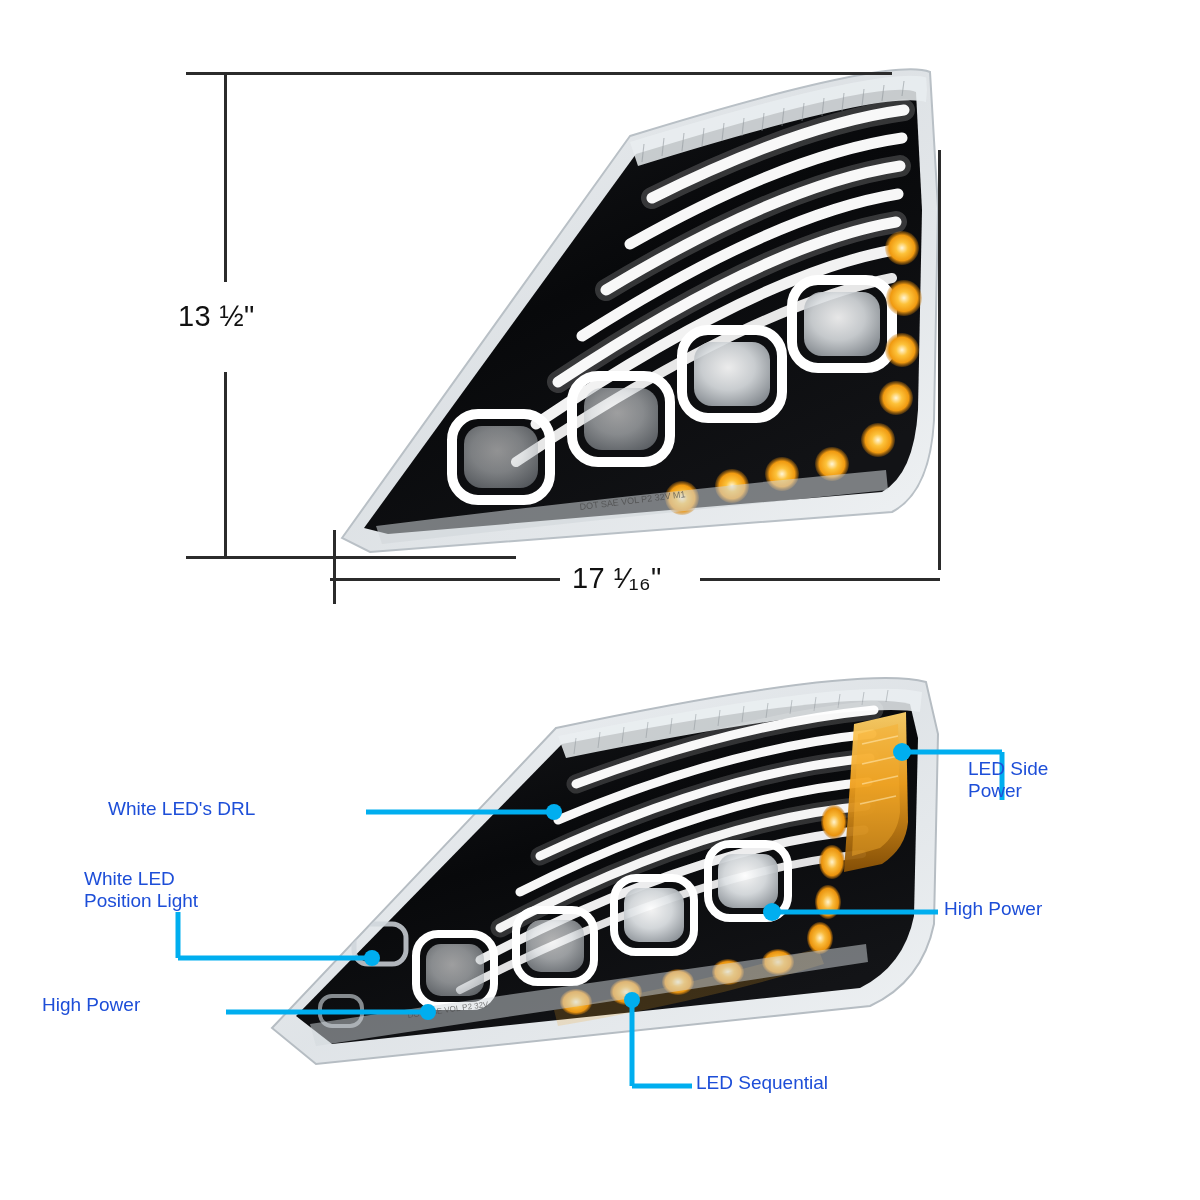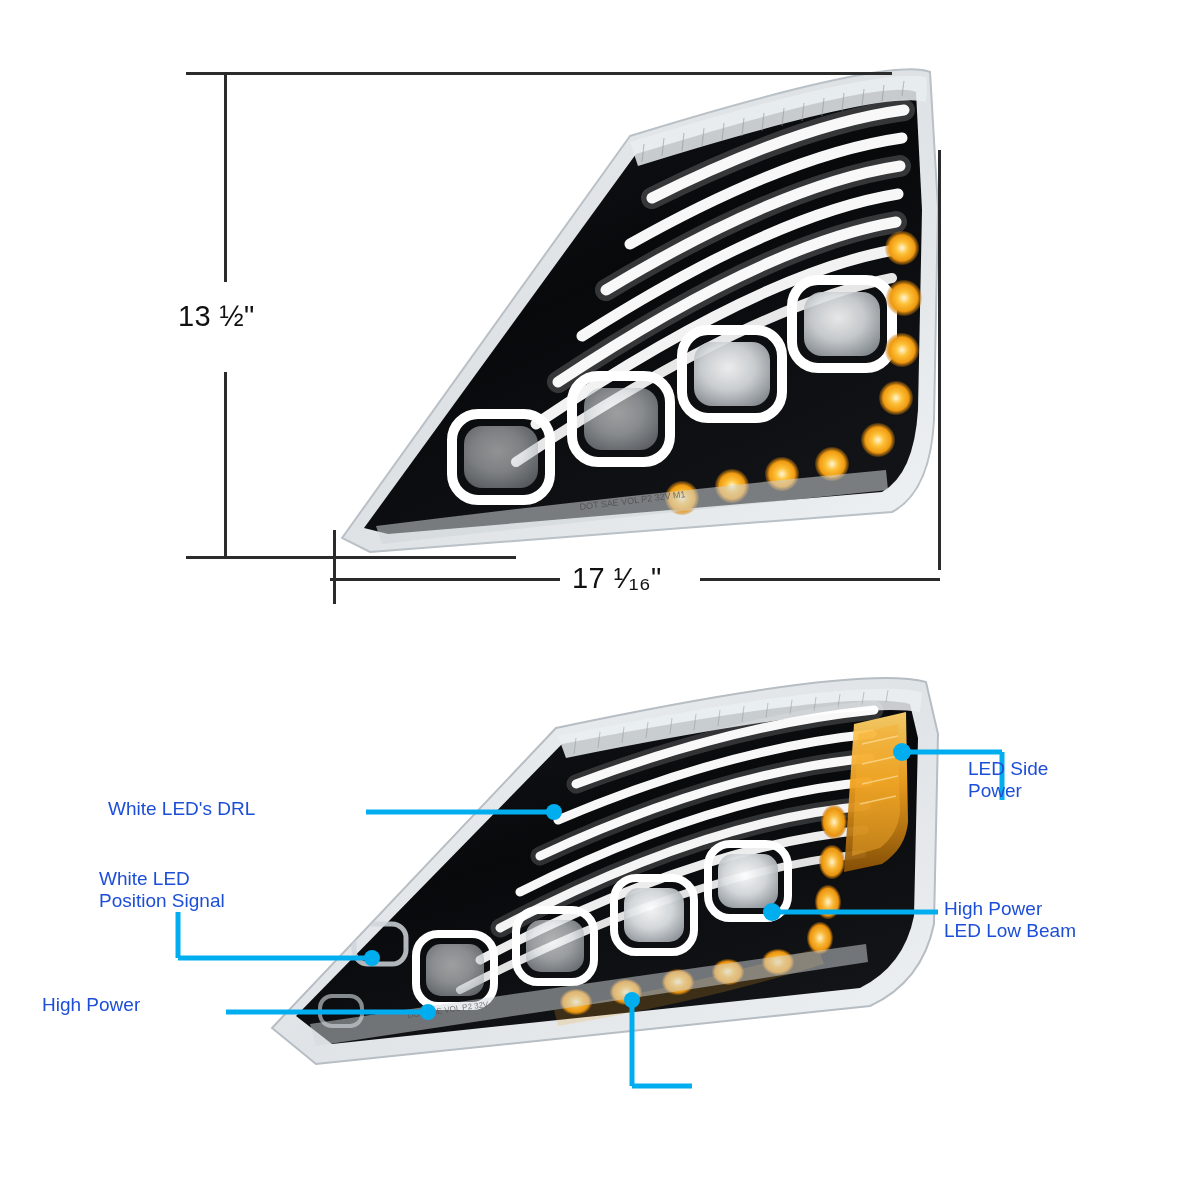--- a/index.html
+++ b/index.html
@@ -314,35 +314,35 @@
       <circle cx="902" cy="752" r="9"></circle>
       <circle cx="772" cy="912" r="9"></circle>
       <circle cx="632" cy="1000" r="8"></circle>
     </g>
   </svg>
 
   <div class="callout l" style="left:108px;top:798px;">
     <div>White LED's DRL</div>
   </div>
 
-  <div class="callout l" style="left:84px;top:868px;margin-left:15px;">
+  <div class="callout l" style="left:84px;top:868px;">
     <div>White LED</div>
-    <div>Position Signal</div>
+    <div>Position Light</div>
   </div>
 
   <div class="callout l" style="left:42px;top:994px;">
     <div>High Power</div>
   </div>
 
   <div class="callout r" style="left:968px;top:758px;">
     <div>LED Side</div>
     <div>Power</div>
   </div>
 
   <div class="callout r" style="left:944px;top:898px;">
     <div>High Power</div>
-    <div>LED Low Beam</div>
   </div>
 
   <div class="callout" style="left:696px;top:1072px;">
+    <div>LED Sequential</div>
   </div>
 
 </div>
 
 </body></html>

